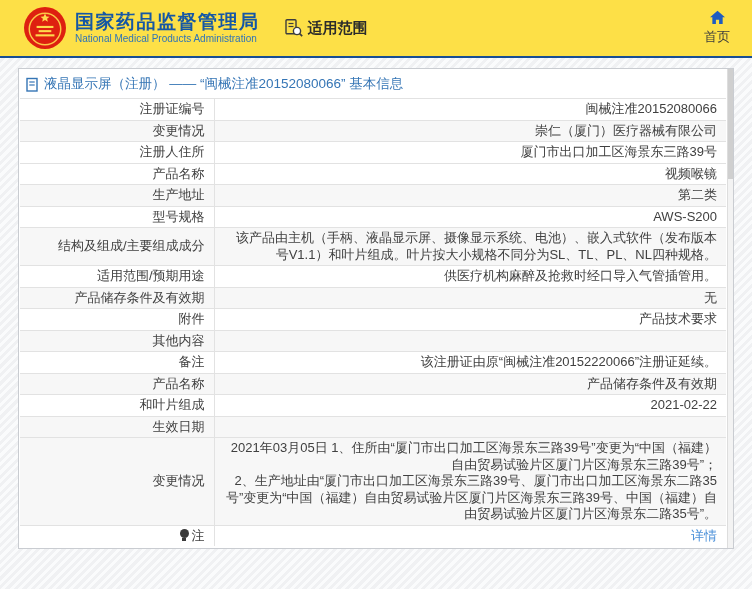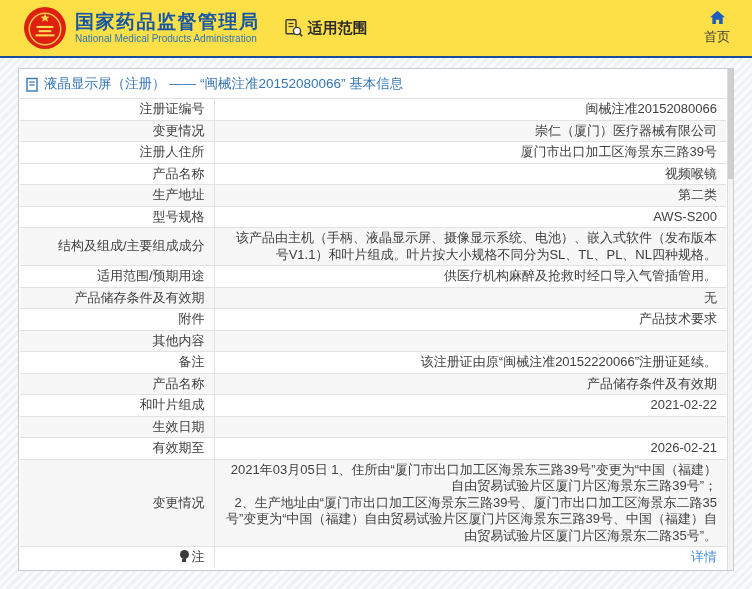--- a/index.html
+++ b/index.html
@@ -193,24 +193,20 @@
   <tr>
     <td class="label-cell"><span>和叶片组成</span></td>
     <td class="value-cell"><span>2021-02-22</span></td>
   </tr>
 
   <tr class="alt">
     <td class="label-cell"><span>生效日期</span></td>
     <td class="value-cell"><span></span></td>
   </tr>
 
-  <tr>
-    <td class="label-cell"><span>有效期至</span></td>
-    <td class="value-cell"><span>2026-02-21</span></td>
-  </tr>
 
   <tr class="alt">
     <td class="label-cell"><span>变更情况</span></td>
     <td class="value-cell"><span>2021年03月05日 1、住所由“厦门市出口加工区海景东三路39号”变更为“中国（福建）自由贸易试验片区厦门片区海景东三路39号”；
 2、生产地址由“厦门市出口加工区海景东三路39号、厦门市出口加工区海景东二路35号”变更为“中国（福建）自由贸易试验片区厦门片区海景东三路39号、中国（福建）自由贸易试验片区厦门片区海景东二路35号”。</span></td>
   </tr>
 
   <tr>
     <td class="label-cell"><span class="bulb"></span><span>注</span></td>
     <td class="value-cell"><a class="detail-link" href="#">详情</a></td>

